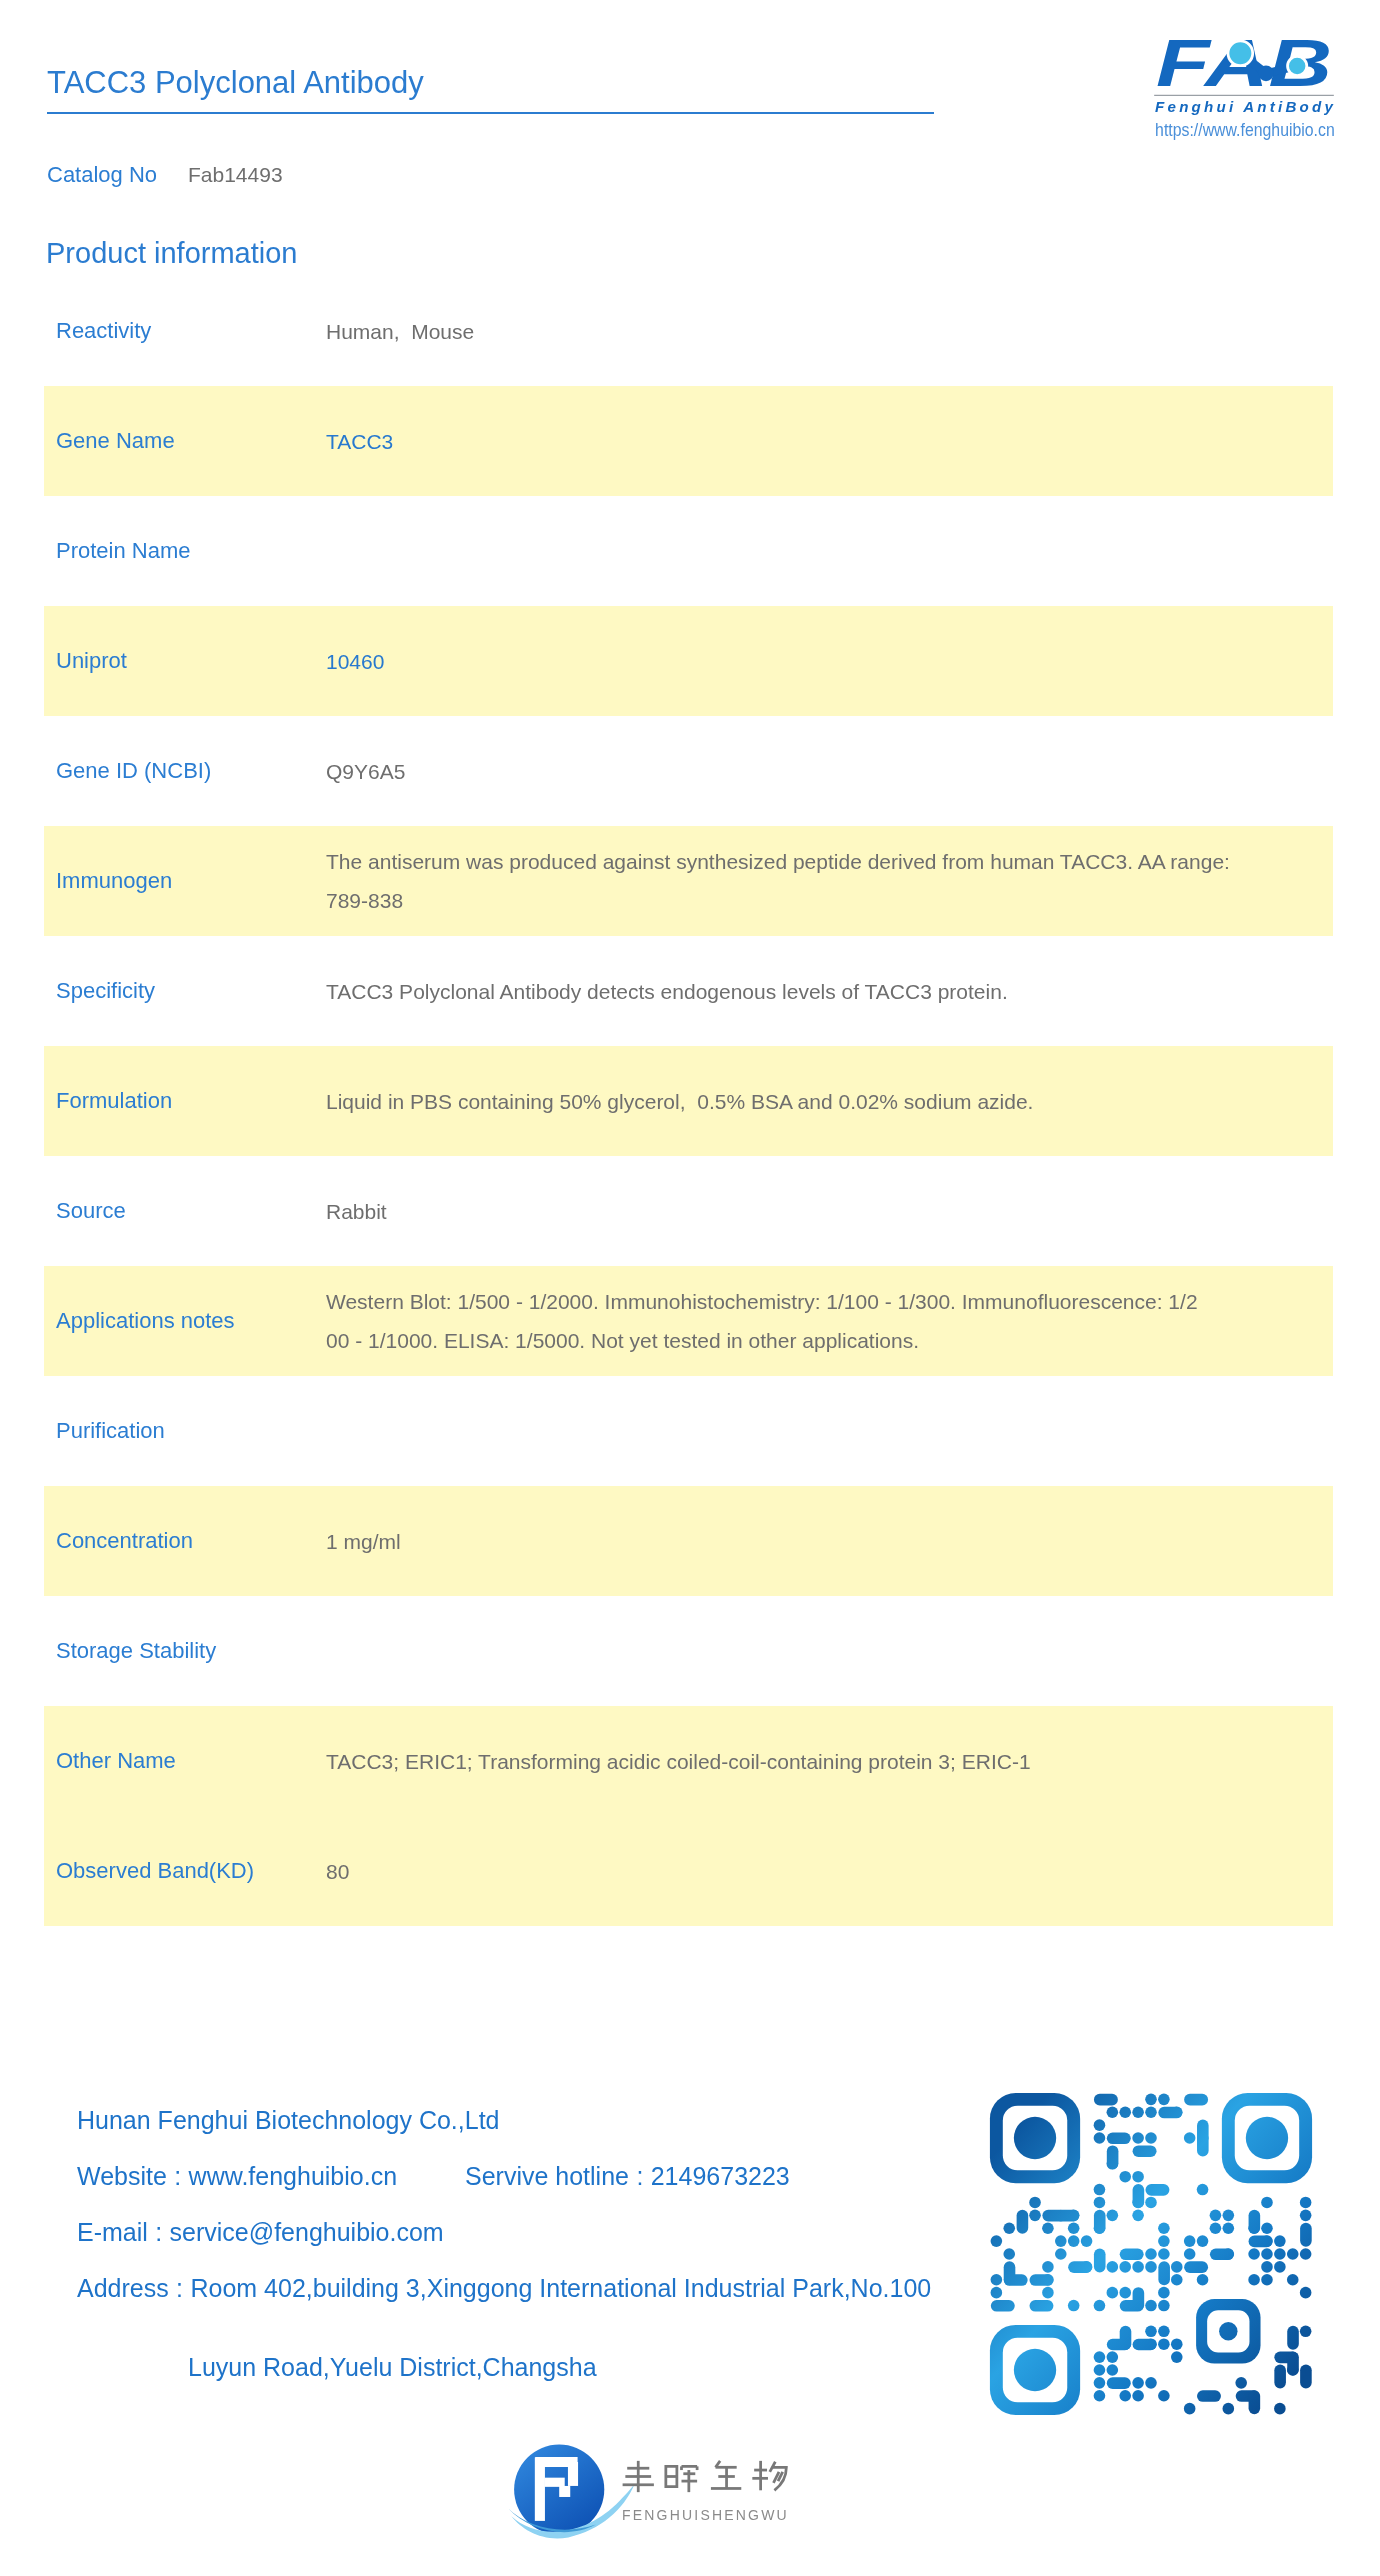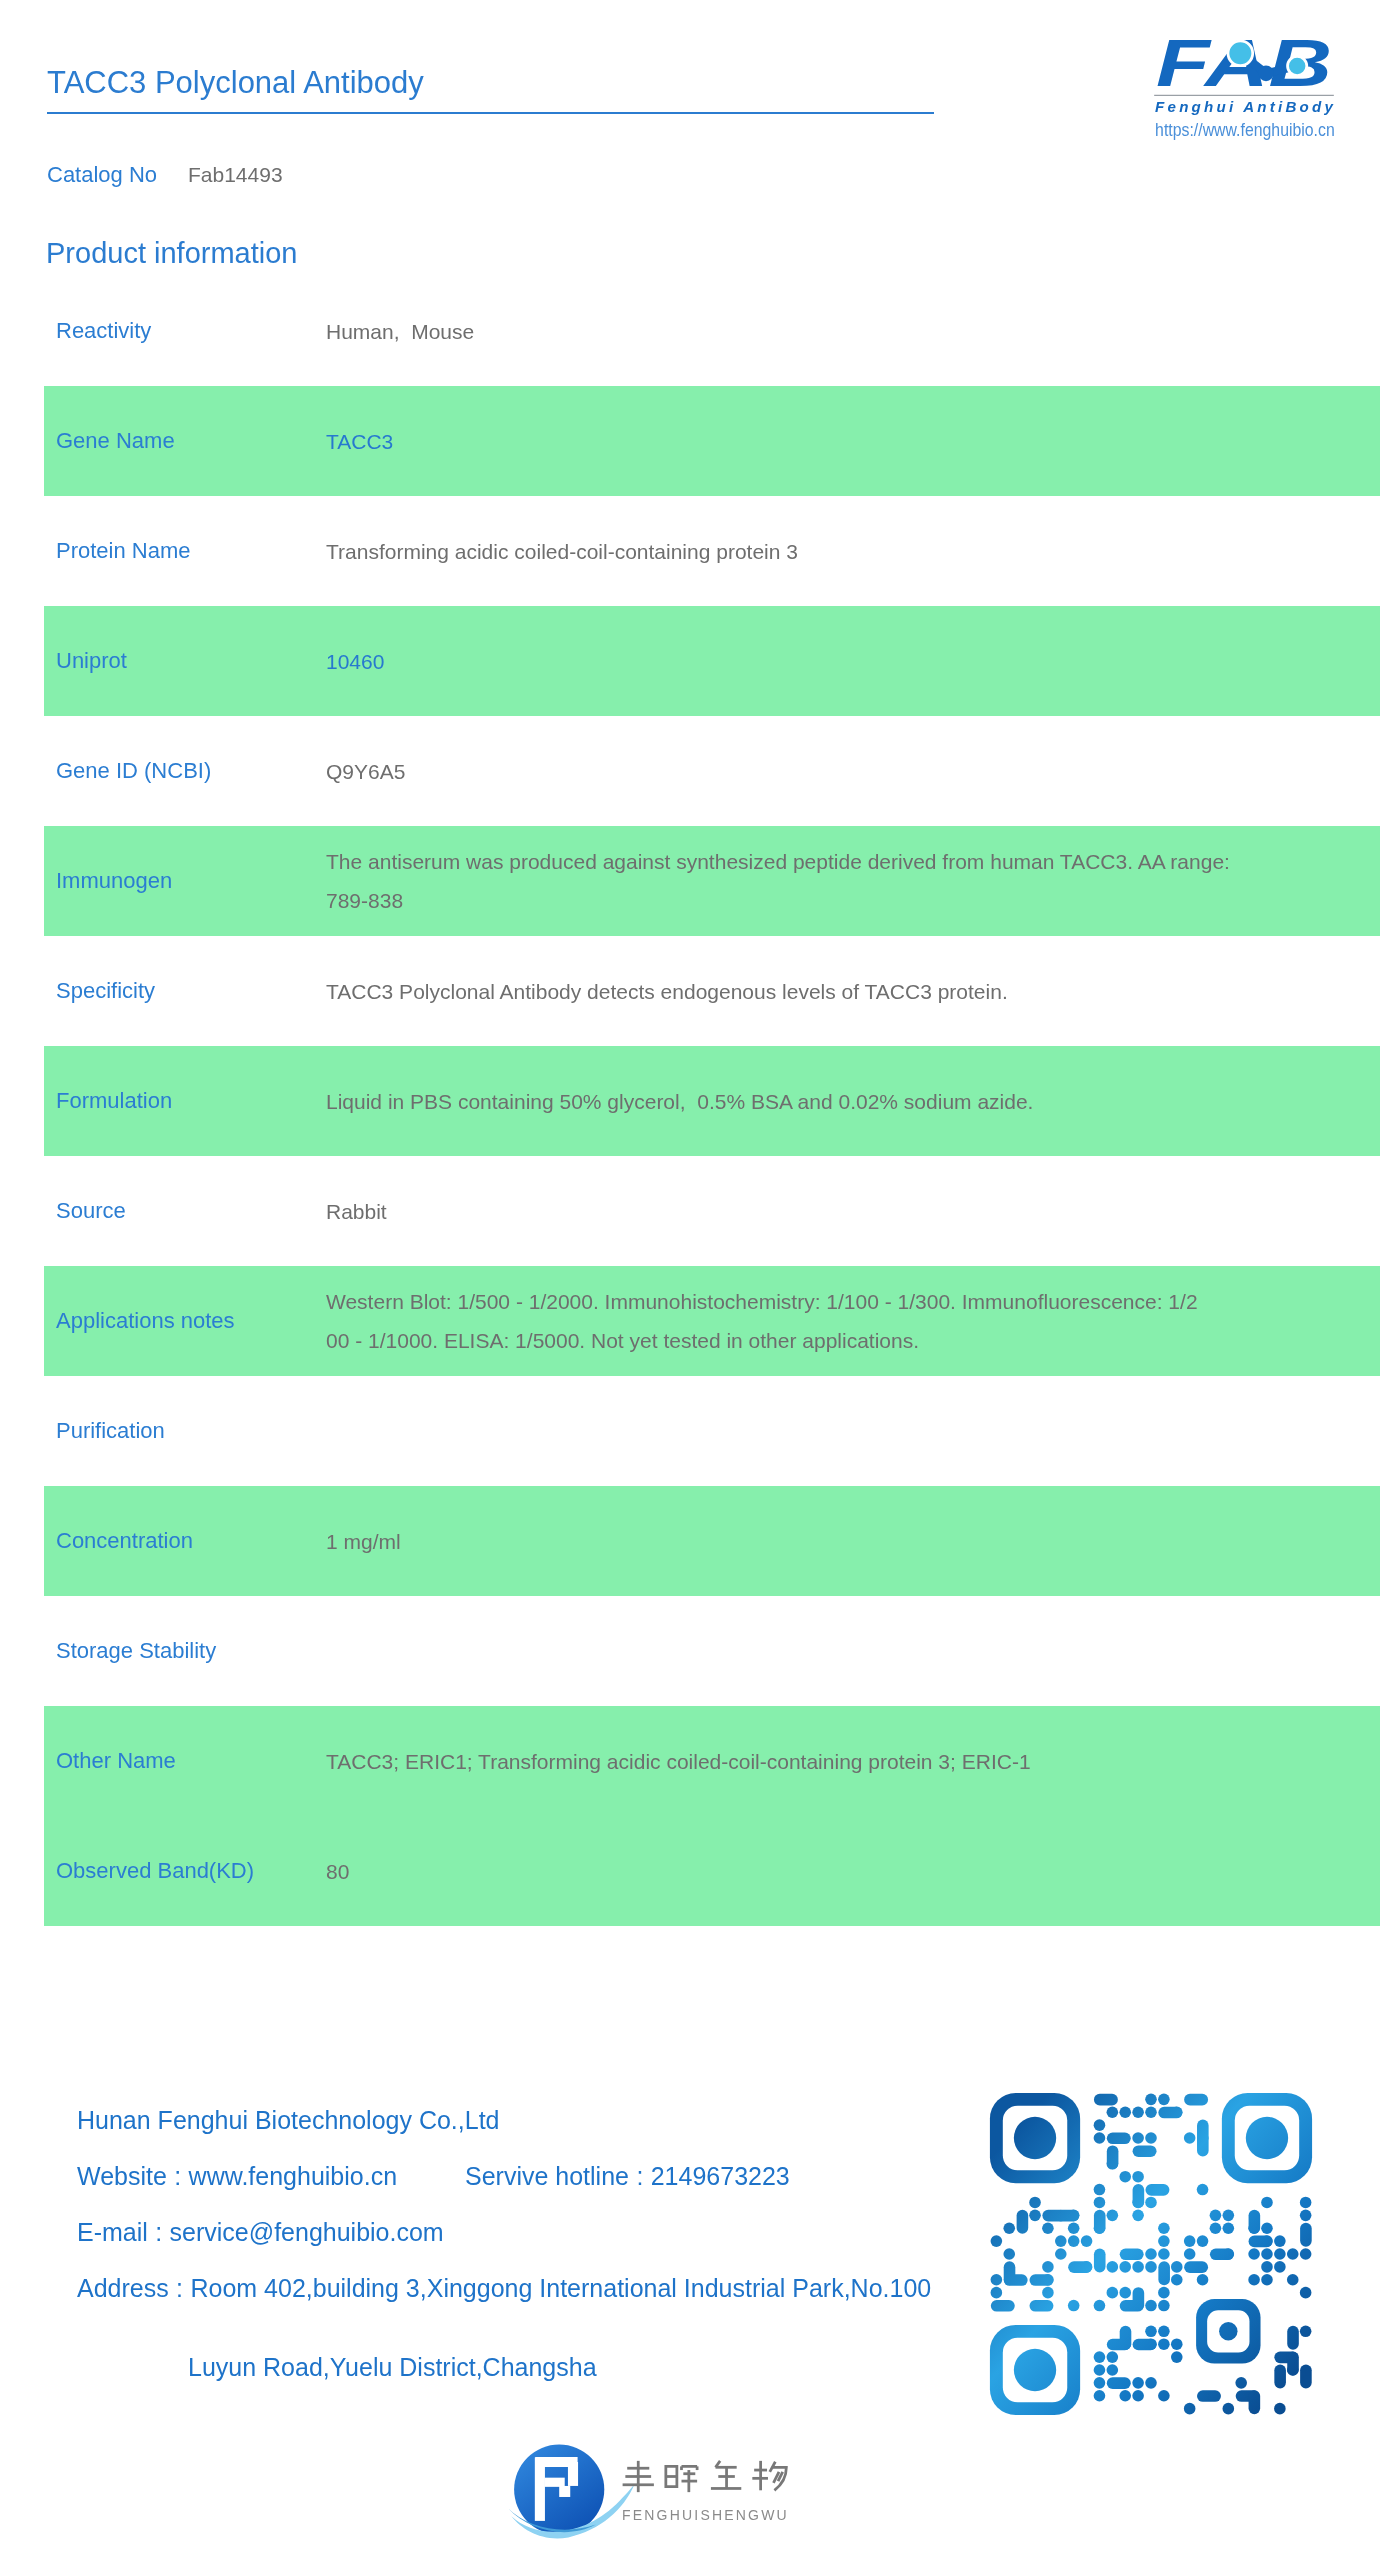--- a/index.html
+++ b/index.html
@@ -11,21 +11,21 @@
   .title-rule{left:47px;top:112px;width:887px;height:1.8px;background:#2b7cd0;}
   .catalog-row{left:0;top:156px;width:1380px;height:37px;}
   .catalog-label{left:47px;top:0;font-size:22px;line-height:37px;color:#2b7dd2;}
   .catalog-value{left:188px;top:0;font-size:21px;line-height:37px;color:#6e6e6e;}
   .section-title{left:46px;top:235px;font-size:29px;line-height:37px;color:#2b7cd0;}
   .section-rule{left:46px;top:278px;width:278px;height:2.8px;background:#2b7cd0;}
   .logo-svg{left:1152px;top:33px;width:184px;height:110px;}
   
   .info-table{left:44px;top:276px;width:1289px;}
   .row{position:relative;width:1289px;height:110px;background:#ffffff;}
-  .row.alt{background:#86efac;padding-left:48px;}
+  .row.alt{background:#fef9c3;}
   .cell-label{position:absolute;left:12px;top:0;height:100%;width:267px;display:flex;align-items:center;
               font-size:22px;color:#2b7dd2;}
   .cell-value{position:absolute;left:282px;top:0;height:100%;width:1035px;display:flex;align-items:center;}
   .cell-value span{white-space:pre-wrap;font-size:21px;line-height:39px;}
   .v-gray{color:#6e6e6e;}
   .v-blue{color:#2779cf;}
   
   .foot-line{height:31px;line-height:31px;font-size:25px;color:#1e73c9;white-space:nowrap;}
   .f1{left:77px;top:2105px;}
   .f2{left:77px;top:2161px;}
@@ -78,23 +78,20 @@
         </div>
       </div>
       <div class="row alt">
         <div class="cell-label">Gene Name</div>
         <div class="cell-value">
           <span class="v-blue">TACC3</span>
         </div>
       </div>
       <div class="row">
         <div class="cell-label">Protein Name</div>
-        <div class="cell-value">
-          <span class="v-gray">Transforming acidic coiled-coil-containing protein 3</span>
-        </div>
       </div>
       <div class="row alt">
         <div class="cell-label">Uniprot</div>
         <div class="cell-value">
           <span class="v-blue">10460</span>
         </div>
       </div>
       <div class="row">
         <div class="cell-label">Gene ID (NCBI)</div>
         <div class="cell-value">

